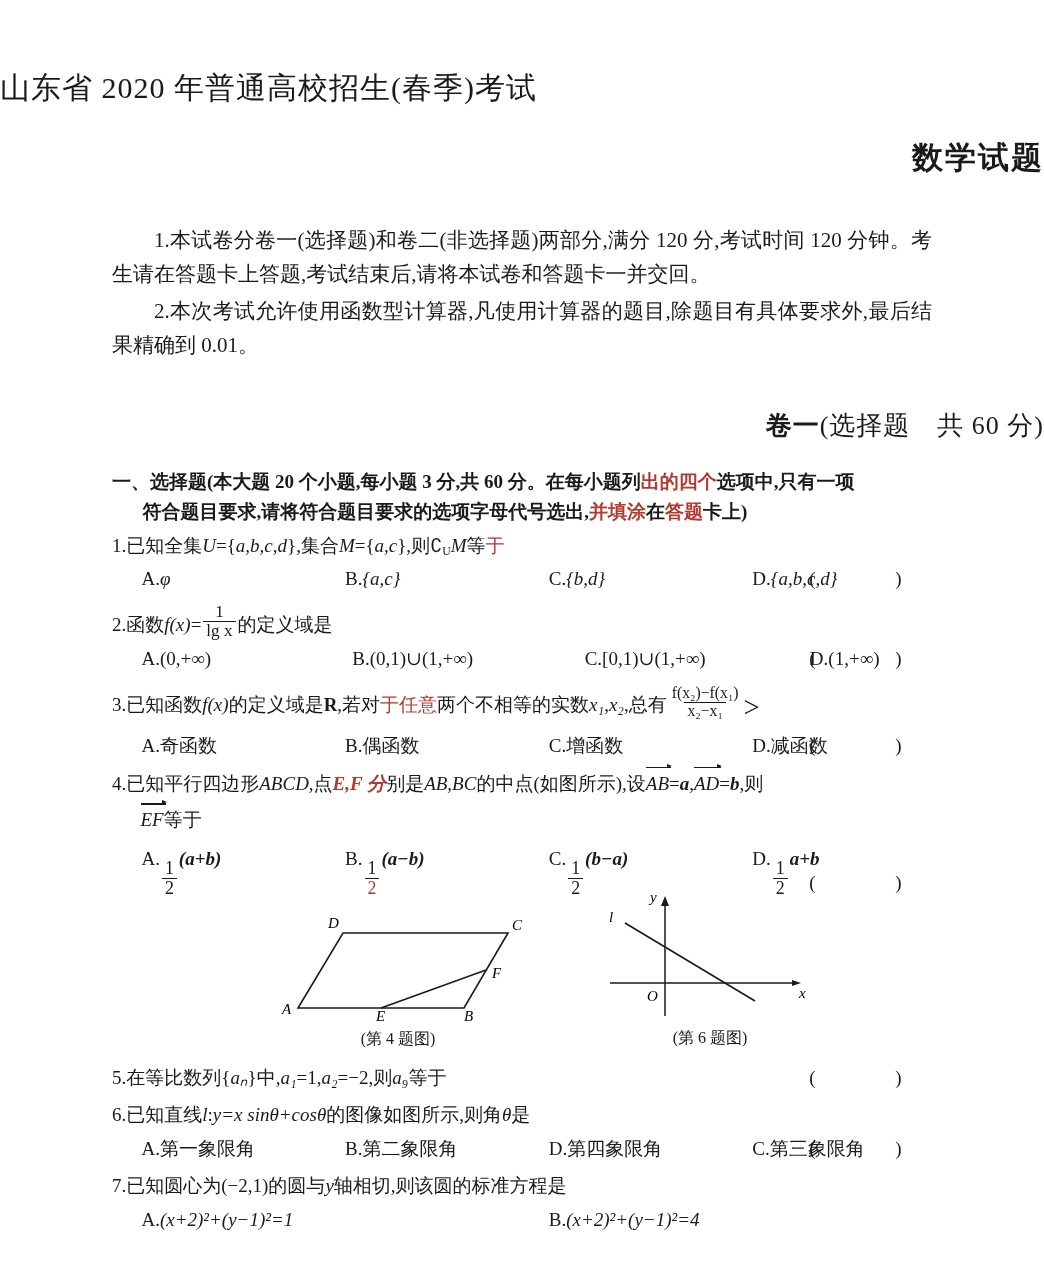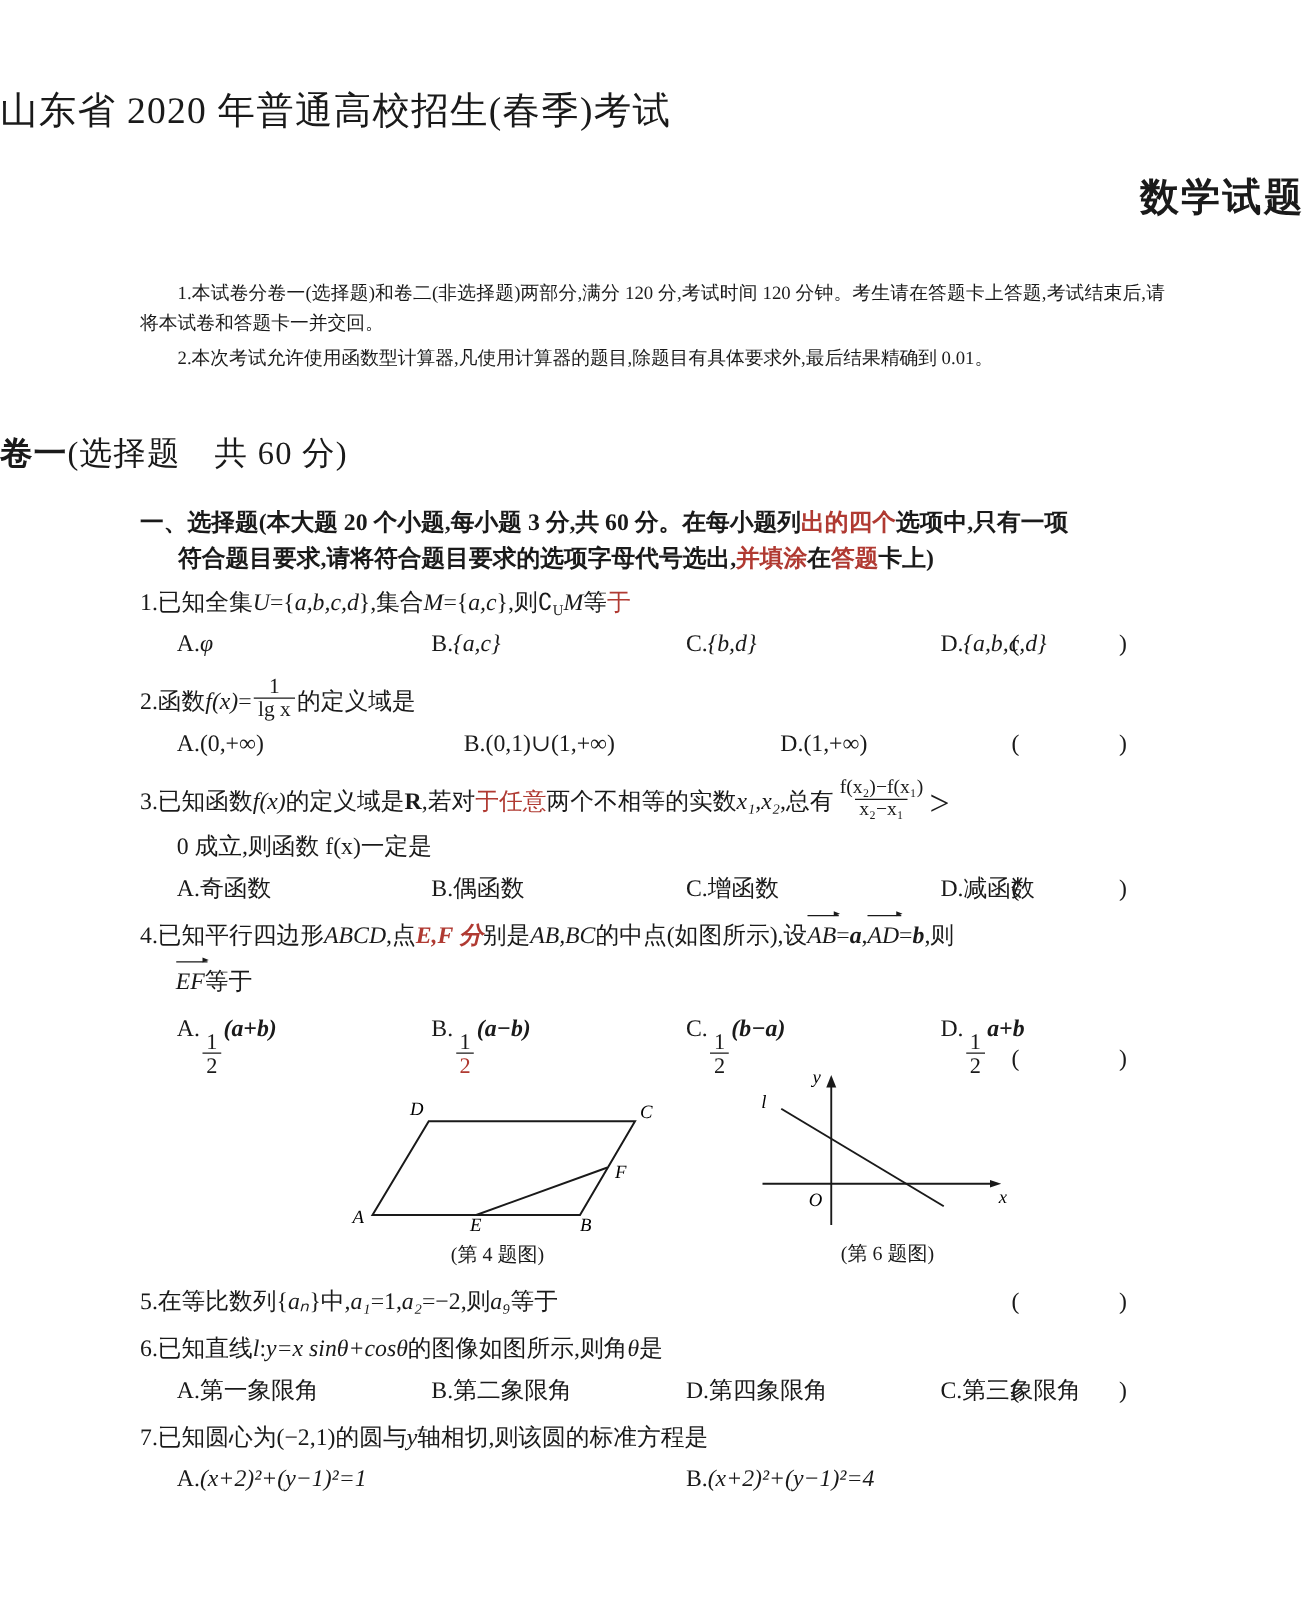--- a/index.html
+++ b/index.html
@@ -23,28 +23,28 @@
   .title-sub{
     text-align:right;
     font-size:31px;
     font-weight:bold;
     margin-top:28px;
     letter-spacing:2px;
   }
 
   .notes{
     margin:44px 112px 0 112px;
-    font-size:15px;
+    font-size:21px;
     line-height:1.62;
     text-align:justify;
   }
   .notes p{margin:0 0 3px 0;text-indent:2em;}
 
   .juan{
-    text-align:left;
+    text-align:right;
     font-size:26px;
     margin-top:46px;
     letter-spacing:1px;
   }
   .juan b{font-weight:bold;}
 
   .mcq-head{
     margin:24px 112px 0 112px;
     font-size:19px;
     line-height:1.55;
@@ -169,20 +169,21 @@
       <span class="frac">
         <span class="num">1</span>
         <span class="den">lg x</span>
       </span>
       <span>的定义域是</span>
       <span class="paren">(　)</span>
     </div>
     <div class="opts">
       <span style="width:26%"><span>A.</span><span>(0,+∞)</span></span>
       <span style="width:29%"><span>B.</span><span>(0,1)∪(1,+∞)</span></span>
+      <span style="width:28%"><span>C.</span><span>[0,1)∪(1,+∞)</span></span>
       <span style="width:17%"><span>D.</span><span>(1,+∞)</span></span>
     </div>
   </div>
 
   <div class="q" style="margin-top:12px">
     <div class="qline">
       <span>3.</span>
       <span>已知函数 </span>
       <i class="mv">f(x)</i>
       <span>的定义域是 </span>
@@ -194,21 +195,20 @@
       <span>,</span>
       <i class="mv">x₂</i>
       <span>,总有</span>
       <span class="frac" style="font-size:0.88em">
         <span class="num">f(x₂)−f(x₁)</span>
         <span class="den">x₂−x₁</span>
       </span>
       <span style="font-size:1.5em;line-height:0.8">&gt;</span>
     </div>
     <div class="qline" style="margin-top:8px">
-      <span style="padding-left:1.55em">0 成立,则函数 f(x)一定是</span>
       <span class="paren">(　)</span>
     </div>
     <div class="opts o4">
       <span><span>A.</span><span>奇函数</span></span>
       <span><span>B.</span><span>偶函数</span></span>
       <span><span>C.</span><span>增函数</span></span>
       <span><span>D.</span><span>减函数</span></span>
     </div>
   </div>
 

